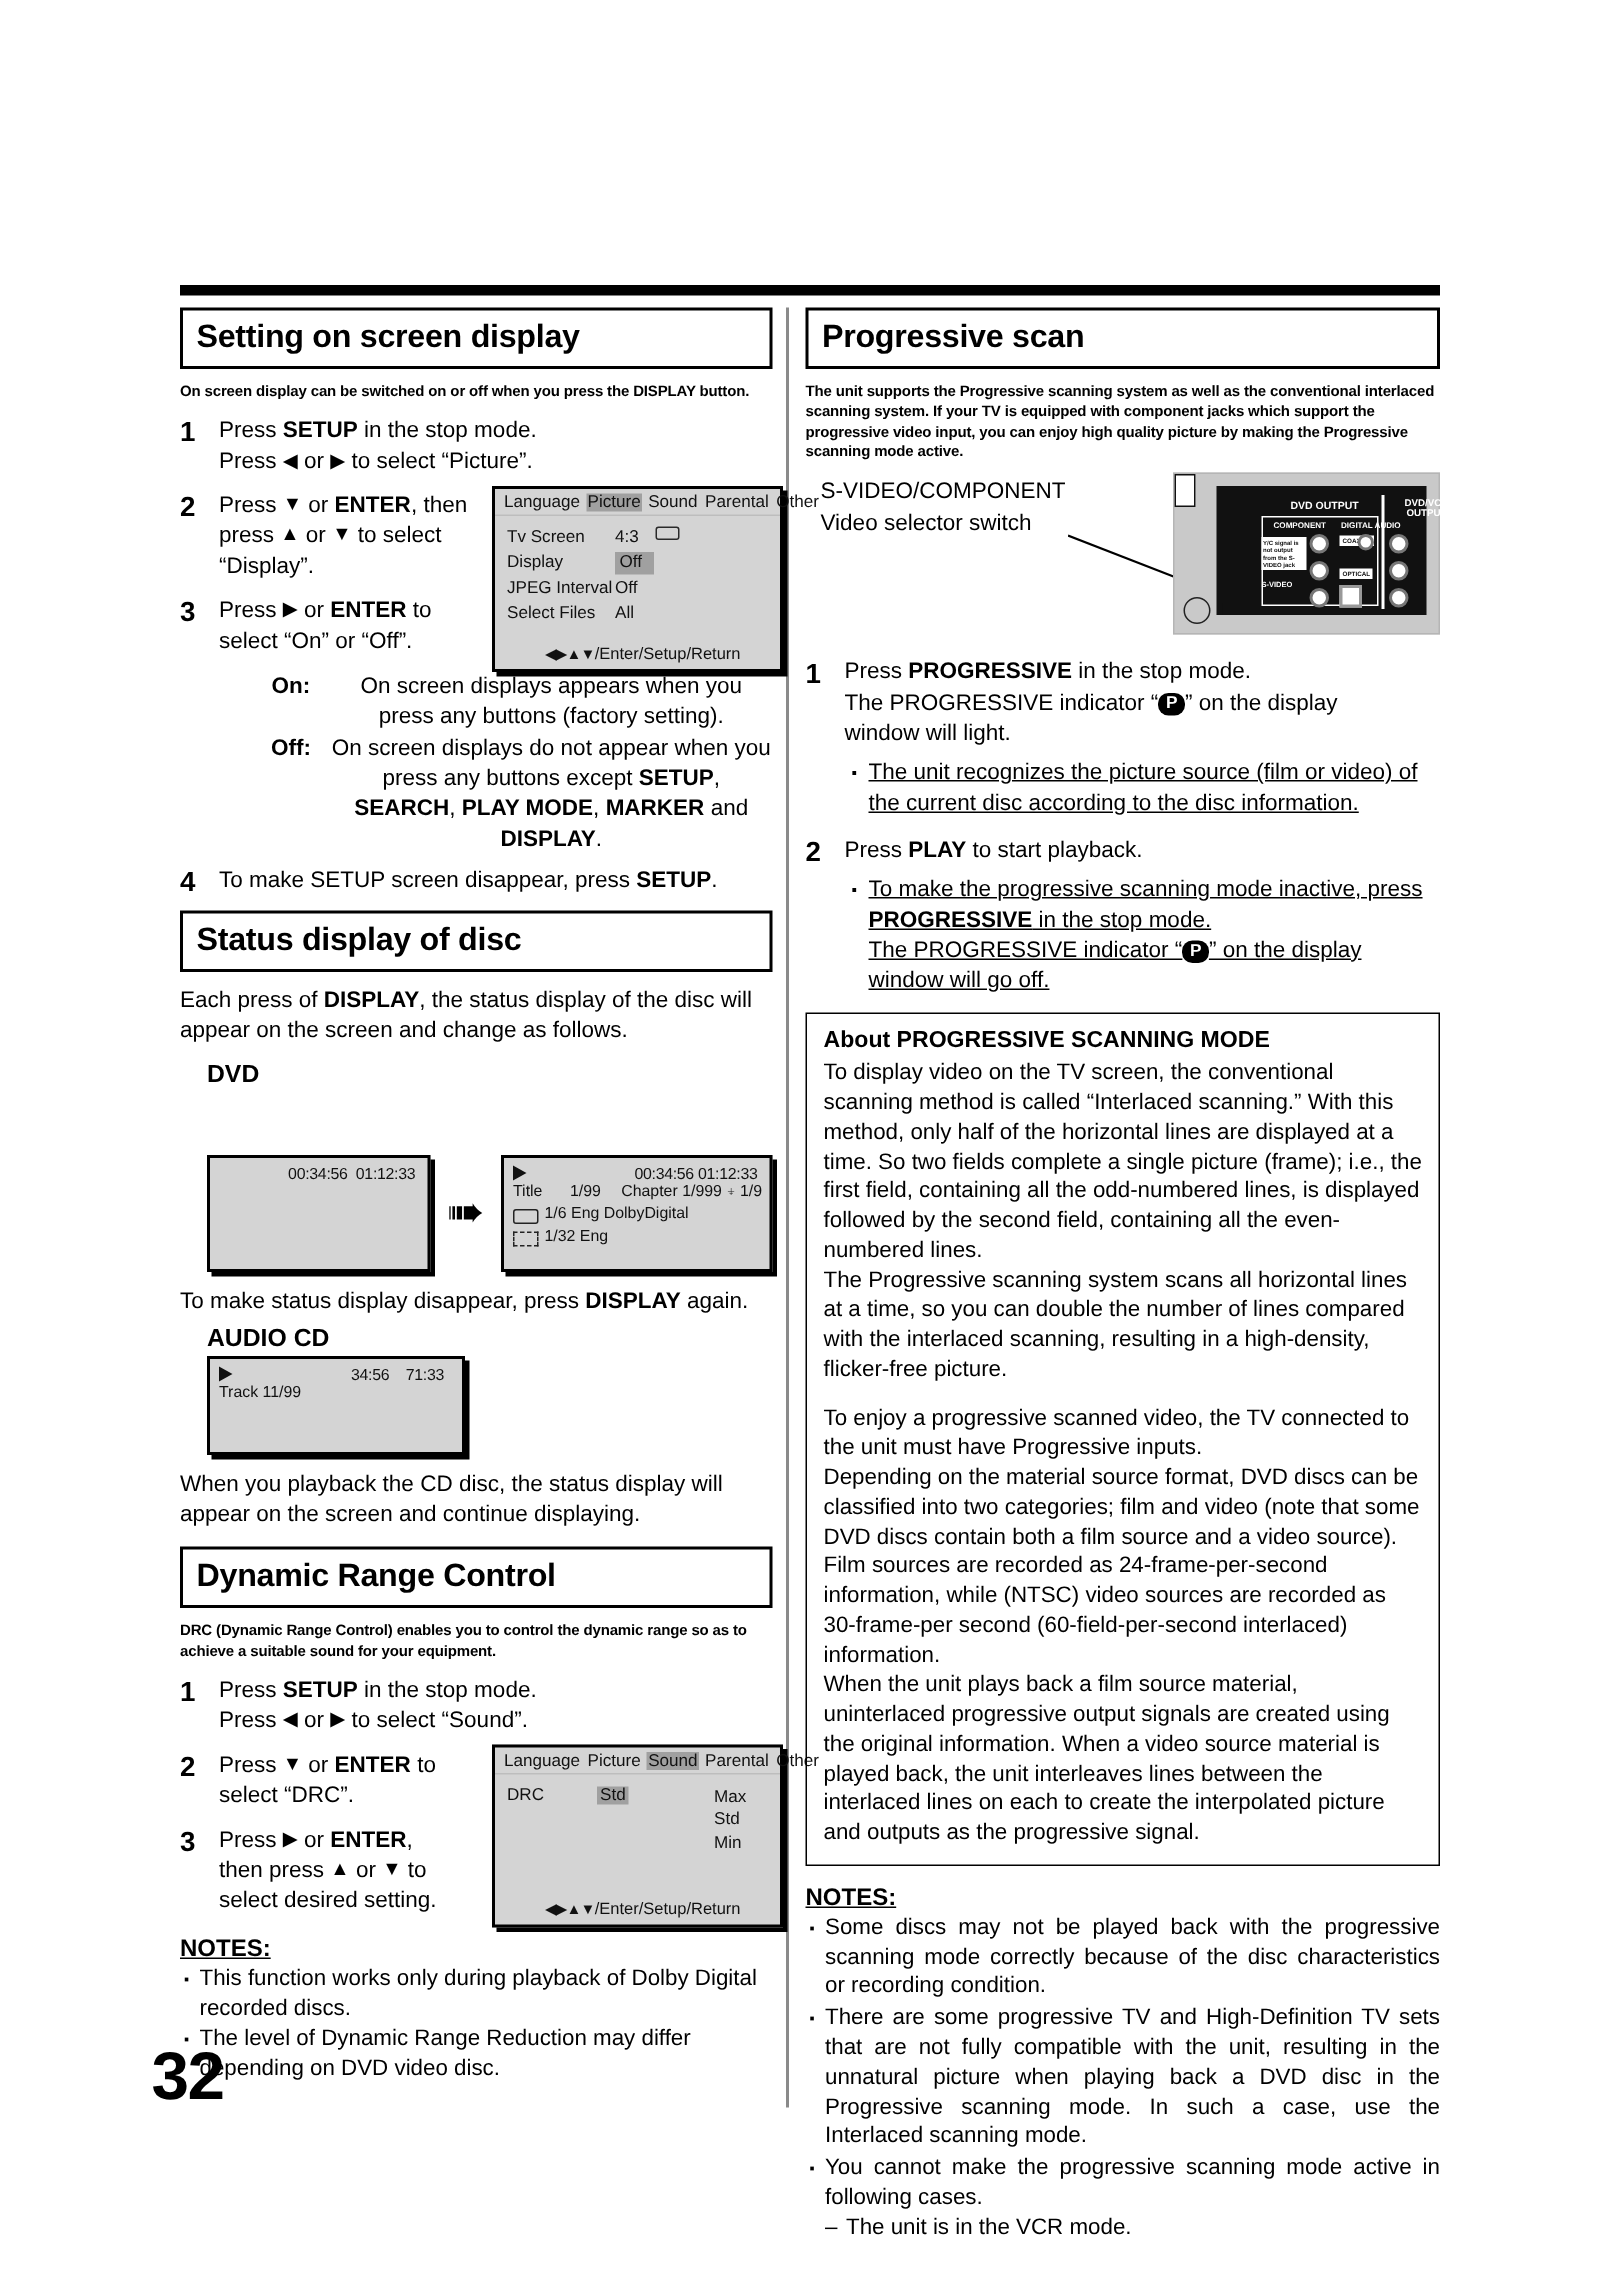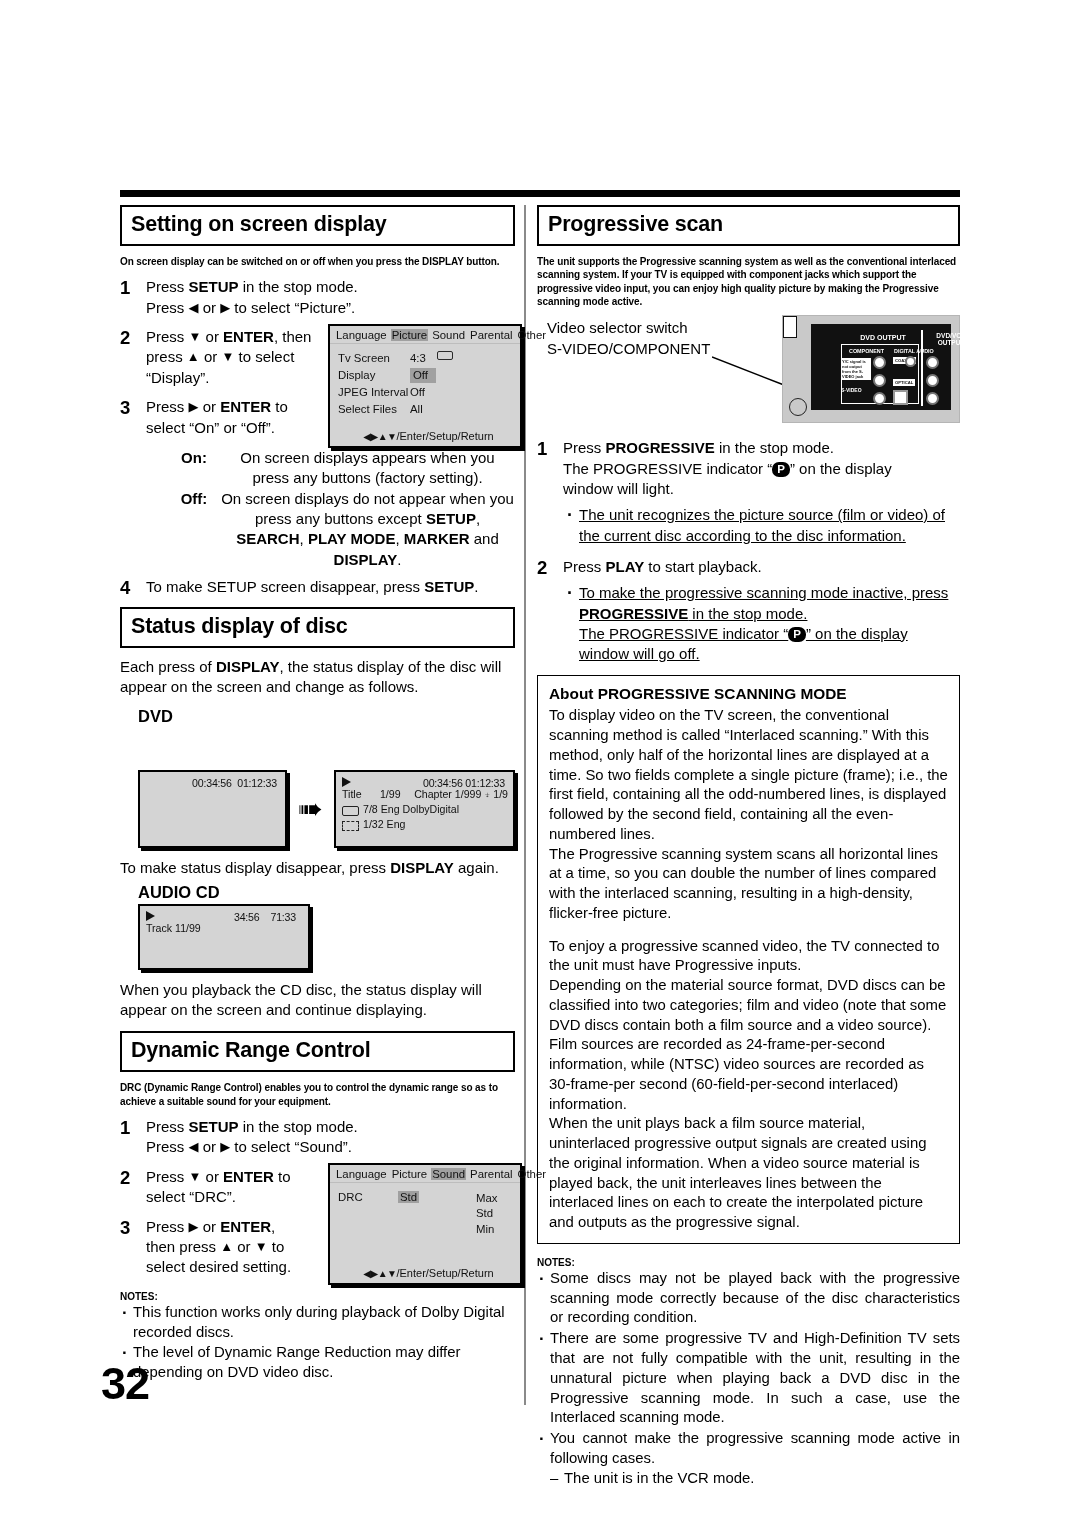--- a/index.html
+++ b/index.html
@@ -68,21 +68,21 @@
 
   
   .defrow { display:flex; font-size:15px; line-height:1.34; margin-top:1px;text-align:center; }
   .defrow .dt { font-weight:bold; width:52px; flex:0 0 52px; }
   .defrow .dd { flex:1; }
 
   .def-block { margin:10px 0 0 48px; }
   .def-block.tight { margin-left:50px; }
 
   
-  .notes-h { font-weight:bold; font-size:10px; margin-top:13px; }
+  .notes-h { font-weight:bold; font-size:16px; margin-top:13px;text-decoration:underline; }
   .note { position:relative; padding-left:13px; font-size:14.9px; line-height:1.33; margin-top:1px; }
   .note:before { content:"\00B7"; position:absolute; left:2px; top:-1px; font-weight:bold; font-size:17px;}
   .note.just { text-align:justify; }
   .subnote { position:relative; padding-left:27px; font-size:14.9px; line-height:1.33; }
   .subnote:before { content:"\2013"; position:absolute; left:13px; }
 
   
   .osd {
     border:2.5px solid #000;
     background:#d4d4d4;
@@ -296,21 +296,21 @@
         <div class="sd-line">
           <span style="display:inline-block;width:40px;">Title</span>
           <span style="display:inline-block;width:36px;">1/99</span>
           <span>Chapter</span>&nbsp;
           <span>1/999</span>&nbsp;
           <span class="ic-ang">⍖</span>
           <span>1/9</span>
         </div>
         <div class="sd-line">
           <span class="ic-audio"></span>
-          <span>7/8</span>&nbsp;
+          <span>1/6</span>&nbsp;
           <span>Eng</span>&nbsp;
           <span>DolbyDigital</span>
         </div>
         <div class="sd-line">
           <span class="ic-sub"></span>
           <span>1/32</span>&nbsp;
           <span>Eng</span>
         </div>
       </div>
     </div>
@@ -386,22 +386,22 @@
   </div>
 
   <div class="col col-right">
 
     <div class="sec-head">Progressive scan</div>
 
     <p class="lead">The unit supports the Progressive scanning system as well as the conventional interlaced scanning system. If your TV is equipped with component jacks which support the progressive video input, you can enjoy high quality picture by making the Progressive scanning mode active.</p>
 
     <div style="position:relative; height:112px;">
       <div class="sv-text">
+        <div>S-VIDEO/COMPONENT</div>
         <div>Video selector switch</div>
-        <div>S-VIDEO/COMPONENT</div>
       </div>
 
       <svg style="position:absolute; left:175px; top:38px;" width="75" height="32">
         <line x1="0" y1="2" x2="72" y2="30" stroke="#000" stroke-width="1.4"></line>
       </svg>
 
       <div class="rearfig" style="right:0; top:-2px;">
         <div class="rp-outer">
           <div class="rp-div"></div>
           <div class="rp-t1">DVD OUTPUT</div>

